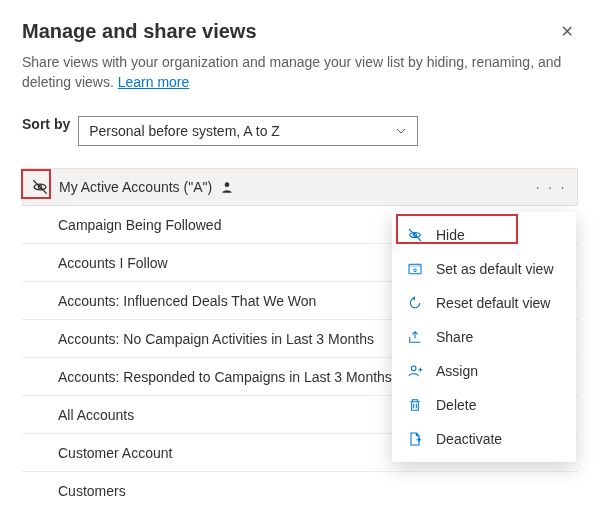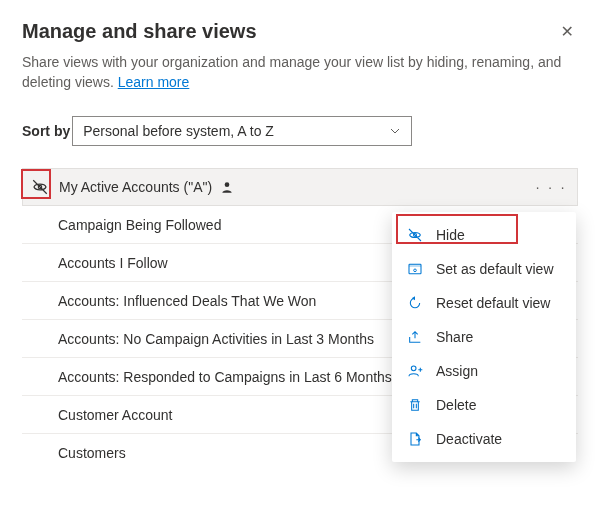--- a/index.html
+++ b/index.html
@@ -11,21 +11,21 @@
     width: 600px;
     height: 523px;
     padding: 20px 22px;
     position: relative;
   }
   .header { display: flex; justify-content: space-between; align-items: flex-start; margin-bottom: 10px; }
   .title { font-size: 20px; font-weight: 600; color: #323130; }
   .close-x { font-size: 16px; color: #605e5c; cursor: pointer; padding: 2px 4px; }
   .subtitle { color: #605e5c; font-size: 14px; line-height: 1.4; margin-bottom: 24px; }
   .subtitle a { color: #0078d4; text-decoration: underline; cursor: pointer; }
-  .sortrow { display: flex; align-items: center; gap: 2px; margin-bottom: 22px; }
+  .sortrow { display: flex; gap: 8px; margin-bottom: 22px; }
   .sortlabel { font-size: 14px; color: #323130; font-weight: 600; }
   .sortselect {
     flex: 0 0 auto;
     width: 340px;
     border: 1px solid #8a8886;
     background: #fff;
     padding: 6px 10px;
     display: flex;
     justify-content: space-between;
     align-items: center;
@@ -152,21 +152,24 @@
   <div class="row">
       <span>Accounts I Follow</span>
     </div>
   <div class="row">
       <span>Accounts: Influenced Deals That We Won</span>
     </div>
   <div class="row">
       <span>Accounts: No Campaign Activities in Last 3 Months</span>
     </div>
   <div class="row">
-      <span>Accounts: Responded to Campaigns in Last 6 Months</span>
+      <span>Accounts: Responded to Campaigns in Last 3 Months</span>
+    </div>
+  <div class="row">
+      <span>All Accounts</span>
     </div>
   <div class="row">
       <span>Customer Account</span>
     </div>
   <div class="row" style="border-bottom:none;">
       <span>Customers</span>
     </div>
 
 </div>
 

